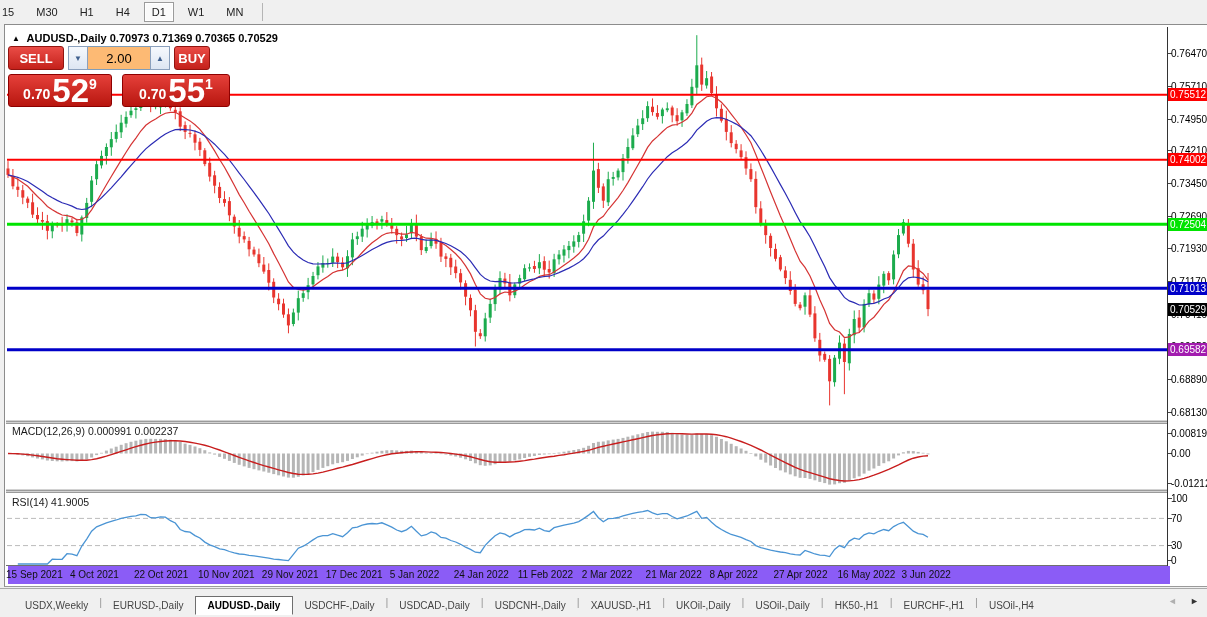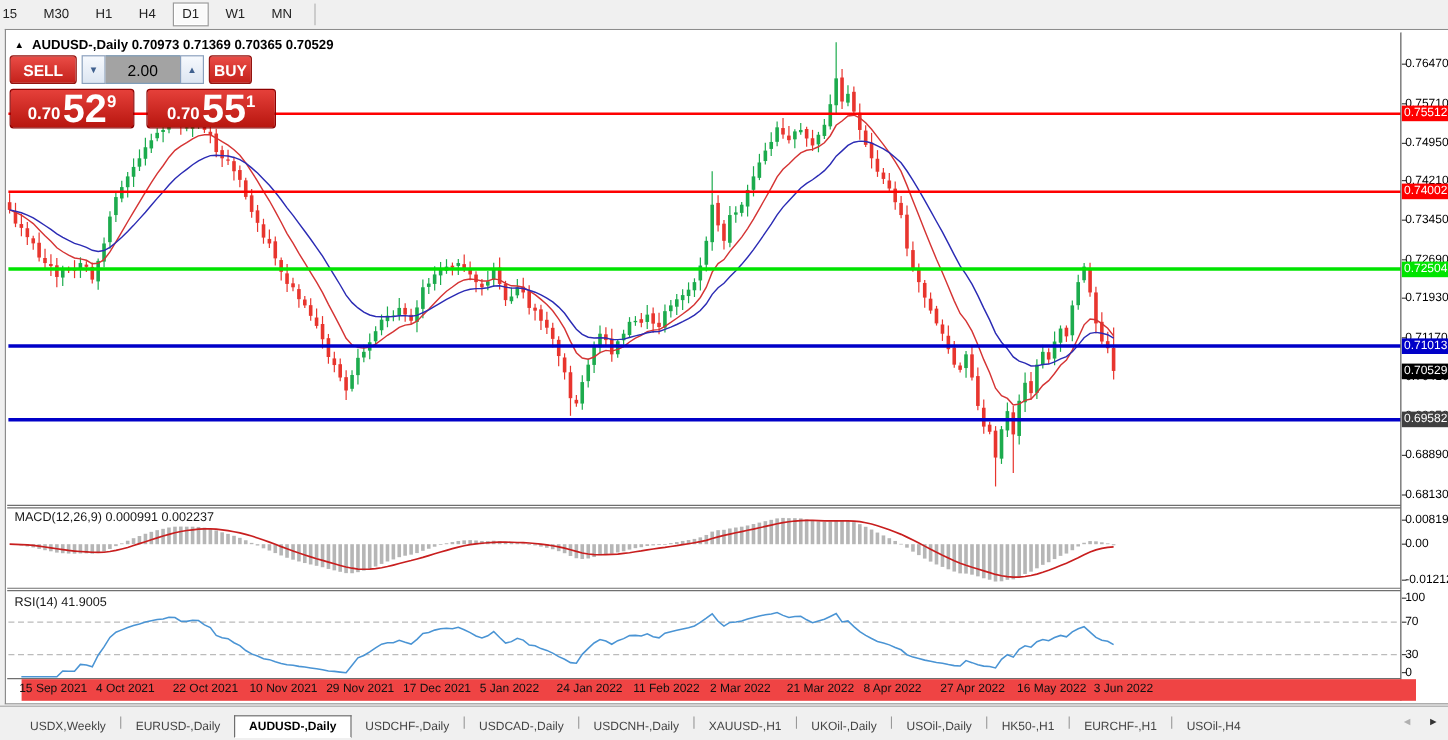--- a/index.html
+++ b/index.html
@@ -17,38 +17,38 @@
     border-top:1px solid #8c8c8c;border-left:1px solid #8c8c8c;border-bottom:1px solid #9a9a9a;z-index:1;}
   #chart-svg{position:absolute;left:0;top:0;width:1207px;height:617px;z-index:2;}
   
   .axis-col{position:absolute;left:1168px;top:27px;width:39px;height:557px;background:#fff;
     overflow:hidden;z-index:3;}
   .axis-tick-label{position:absolute;left:3px;font-size:10px;color:#000;white-space:nowrap;line-height:13px;}
   .axis-tick-mark{position:absolute;left:0;width:4px;height:1px;background:#444;}
   .price-box{position:absolute;left:0;width:39px;height:13px;line-height:13px;font-size:10px;
     color:#fff;padding-left:2px;white-space:nowrap;z-index:5;}
   
-  .date-strip{position:absolute;left:18px;top:566px;width:1162px;height:18px;background:#ef4444;z-index:3;text-decoration:underline;}
+  .date-strip{position:absolute;left:8px;top:566px;width:1162px;height:18px;background:#8b5cf6;z-index:3;text-decoration:underline;}
   .date-label{position:absolute;top:3px;font-size:10px;color:#111;white-space:nowrap;}
   
   .pane-label{position:absolute;font-size:10.5px;color:#1a1a1a;z-index:4;white-space:nowrap;}
   .symbol-header{position:absolute;left:12px;top:32px;font-size:11px;font-weight:600;color:#000;
     z-index:4;white-space:nowrap;}
   .symbol-header .tri{font-size:8px;margin-right:4px;position:relative;top:-1px;}
   
   .oct{position:absolute;left:8px;top:46px;width:222px;z-index:10;}
   .oct-row1{display:flex;align-items:stretch;height:24px;}
   .btn-trade{border:1px solid #921410;border-radius:3px;color:#fff;font-weight:bold;font-size:13px;
     background:linear-gradient(#ea4c46,#c4211b);display:flex;align-items:center;justify-content:center;cursor:pointer;}
   .btn-sell{width:56px;}
   .btn-buy{width:36px;margin-left:4px;}
   .vol-group{display:flex;margin-left:4px;margin-right:0;height:24px;}
   .vol-btn{width:20px;border:1px solid #8aa0bd;background:linear-gradient(#f6f9fd,#dde6f2);
     color:#40618f;font-size:8px;display:flex;align-items:center;justify-content:center;cursor:pointer;}
-  .vol-field{width:62px;border:1px solid #7f9db9;border-left:none;border-right:none;background:#a3a3a3;
+  .vol-field{width:62px;border:1px solid #7f9db9;border-left:none;border-right:none;background:#fdba74;
     font-size:13px;text-align:center;color:#000;font-family:inherit;}
   .oct-row2{display:flex;margin-top:4px;}
   .price-big-box{height:33px;border:1px solid #8e0000;border-radius:3px;
     background:linear-gradient(#e5403a,#b8160f);color:#fff;display:flex;align-items:center;
     justify-content:center;padding:0 6px;}
   .price-big-box .prefix{font-weight:bold;font-size:14px;align-self:flex-end;margin-bottom:4px;margin-right:2px;}
   .price-big-box .big{font-weight:bold;font-size:33px;line-height:27px;}
   .price-big-box .sup{font-weight:bold;font-size:14px;align-self:flex-start;margin-top:1px;}
   .box-sell{width:104px;}
   .box-buy{width:108px;margin-left:10px;}
@@ -693,21 +693,21 @@
     <div class="axis-tick-mark" style="top: 490.9px;"></div>
     <div class="axis-tick-label" style="top: 484.9px;">70</div>
     <div class="axis-tick-mark" style="top: 518.1px;"></div>
     <div class="axis-tick-label" style="top: 512.1px;">30</div>
     <div class="axis-tick-mark" style="top: 532.5px;"></div>
     <div class="axis-tick-label" style="top: 526.5px;">0</div>
     <div class="price-box" style="top: 61.3423px; background: rgb(254, 0, 0);">0.75512</div>
     <div class="price-box" style="top: 126.271px; background: rgb(254, 0, 0);">0.74002</div>
     <div class="price-box" style="top: 190.683px; background: rgb(0, 228, 0);">0.72504</div>
     <div class="price-box" style="top: 254.794px; background: rgb(0, 0, 200);">0.71013</div>
-    <div class="price-box" style="top: 316.326px; background: #404040;">0.69582</div>
+    <div class="price-box" style="top: 316.326px; background: #a21caf;">0.69582</div>
     <div class="price-box" style="top: 275.606px; background: rgb(0, 0, 0);">0.70529</div>
   </div>
 
 <div class="date-strip" id="date-strip">
     <div class="date-label" style="left: -2px;">15 Sep 2021</div>
     <div class="date-label" style="left: 61.96px;">4 Oct 2021</div>
     <div class="date-label" style="left: 125.92px; text-align: center;">22 Oct 2021</div>
     <div class="date-label" style="left: 189.88px; text-align: right;">10 Nov 2021</div>
     <div class="date-label" style="left: 253.84px;">29 Nov 2021</div>
     <div class="date-label" style="left: 317.8px;">17 Dec 2021</div>

